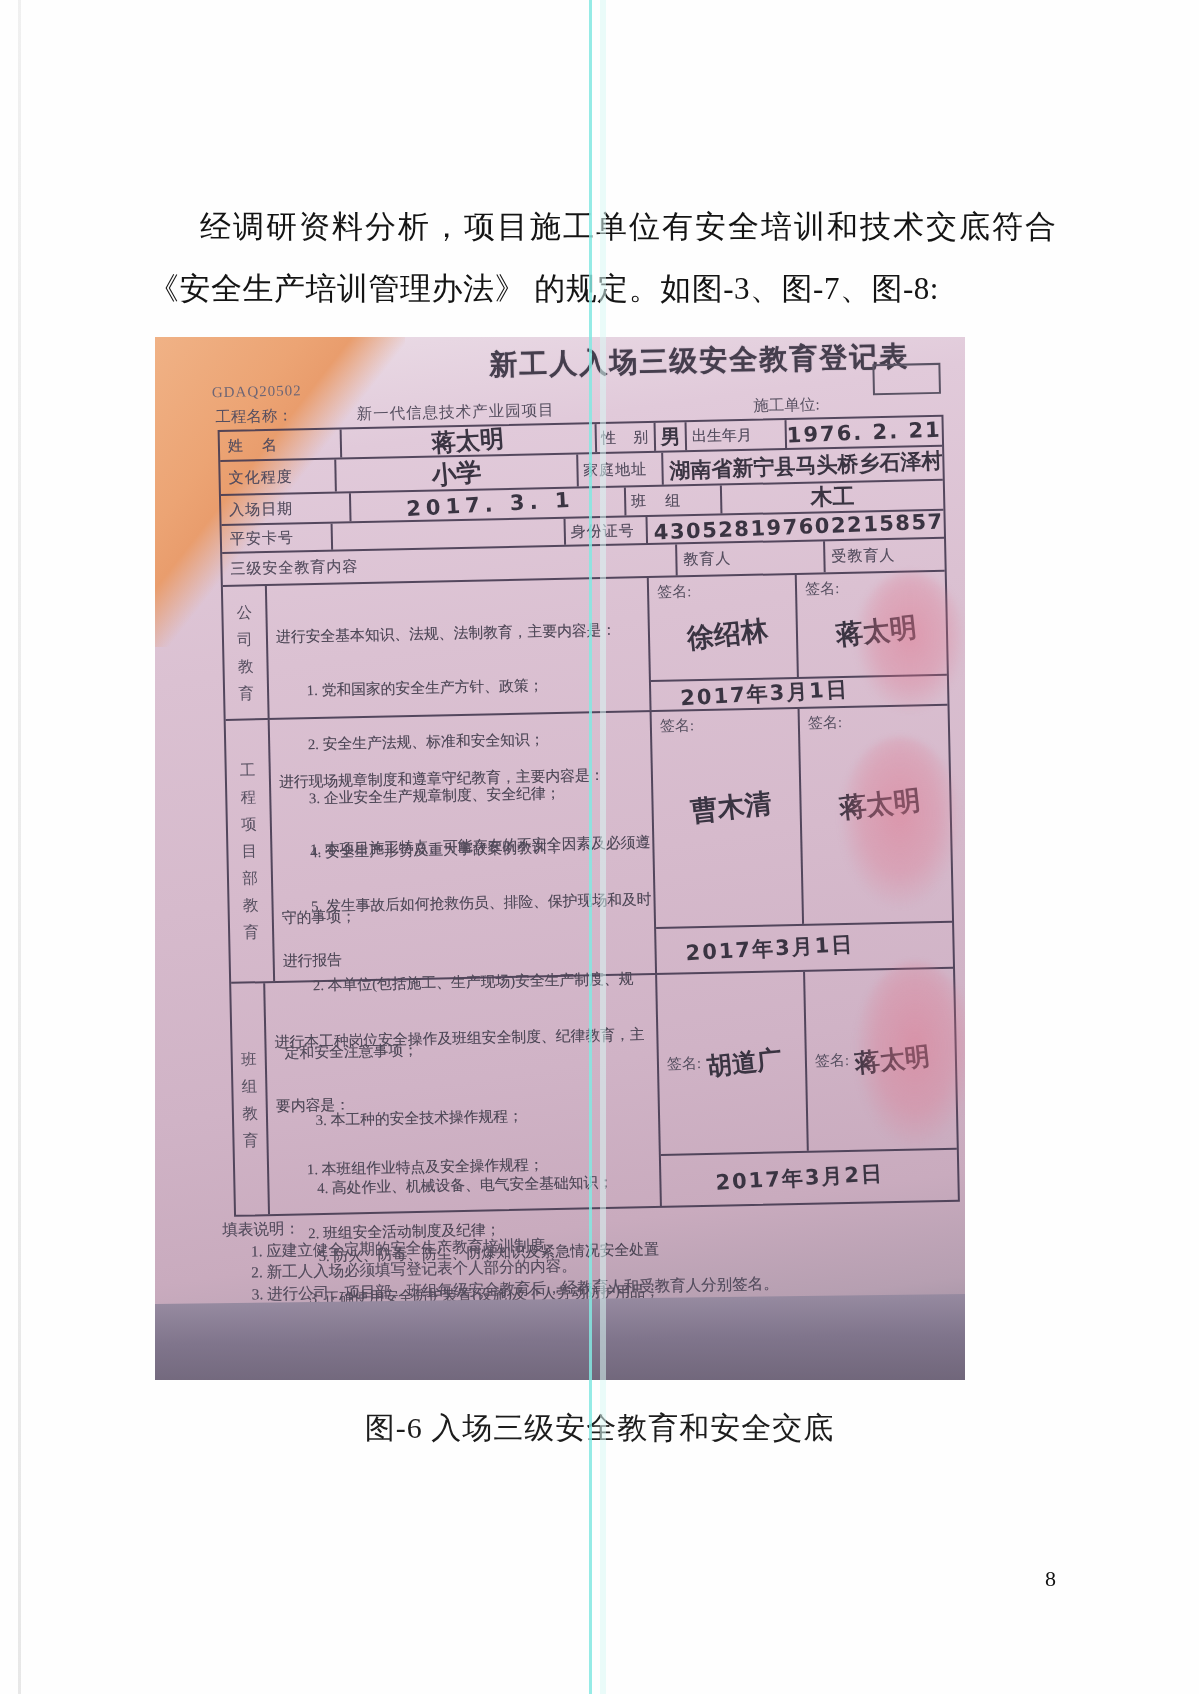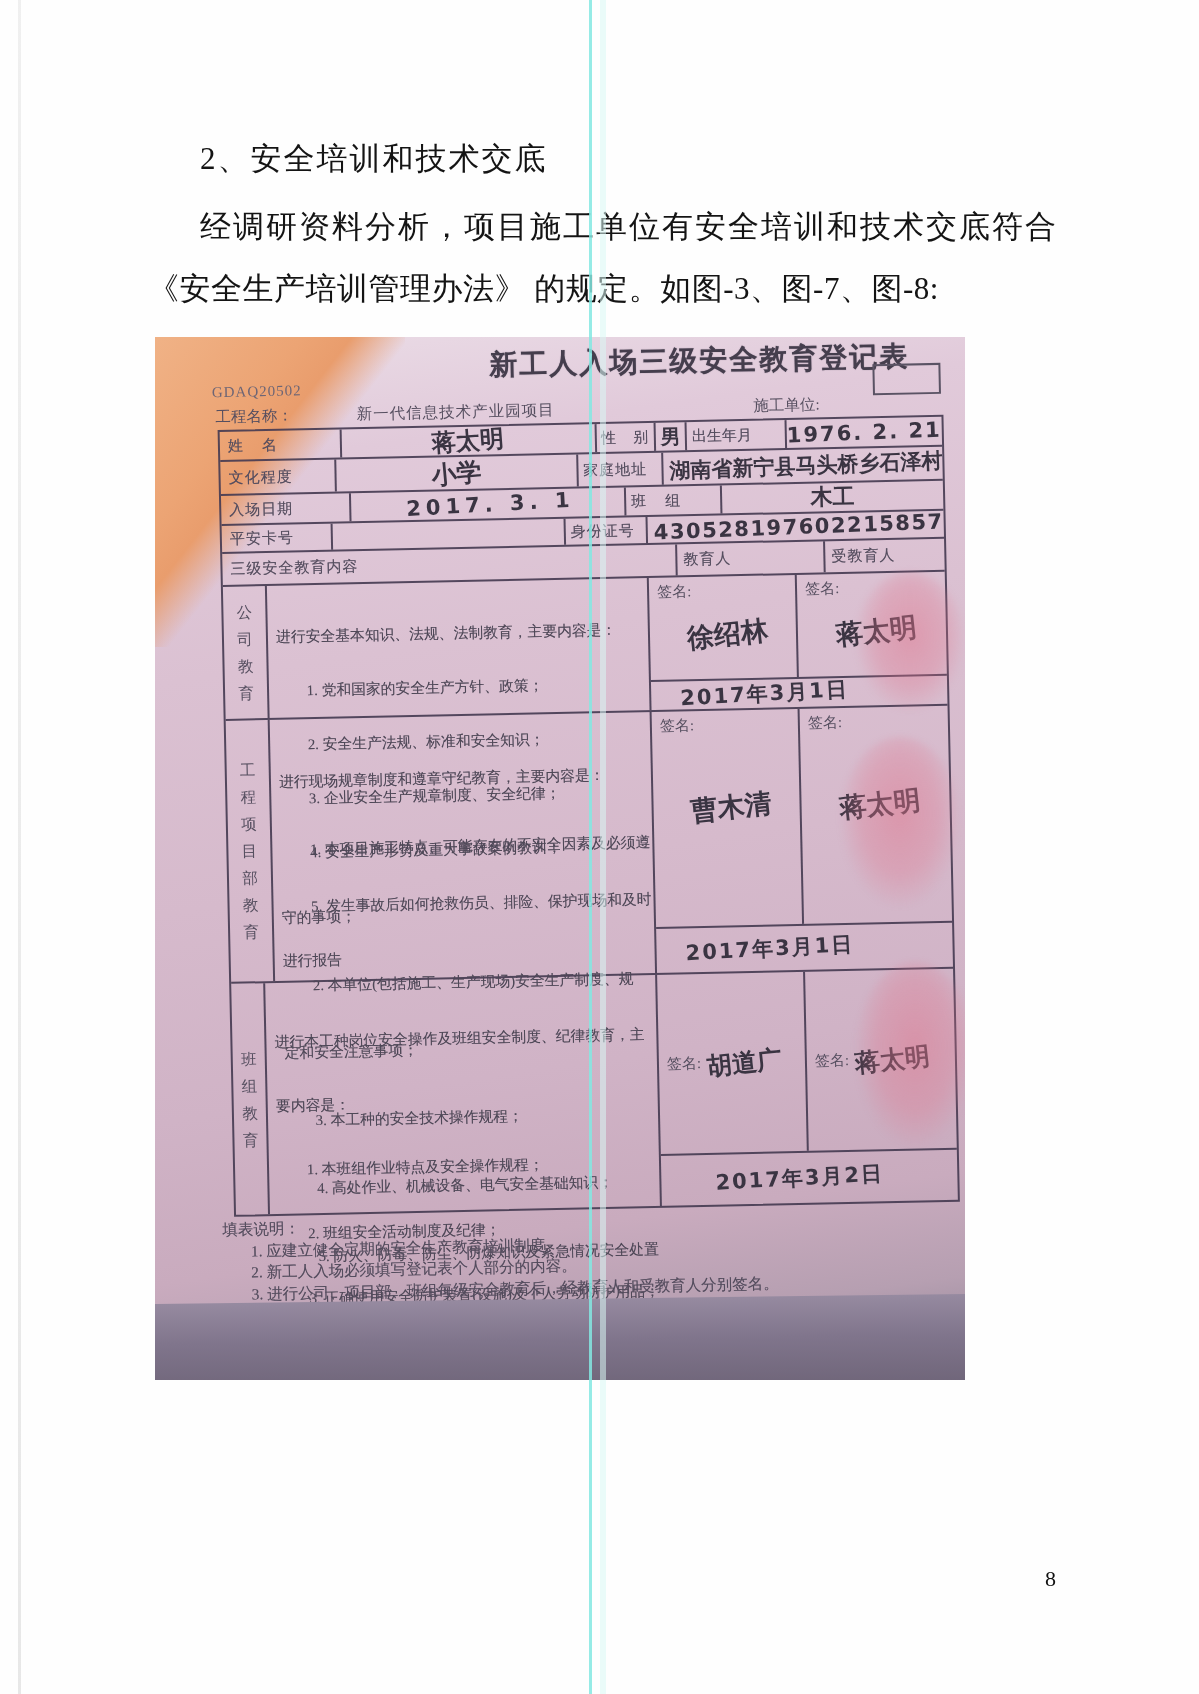--- a/index.html
+++ b/index.html
@@ -93,21 +93,20 @@
   .caption{position:absolute;left:0;top:1408px;width:1199px;text-align:center;
            font-size:30px;letter-spacing:1px;color:#1c1c1c;}
   .pagenum{position:absolute;left:1045px;top:1566px;font-size:22px;color:#111;}
 </style>
 </head>
 <body>
 
 <div class="page">
   <div class="edge-left"></div>
 
-  <div class="heading">2、安全培训和技术交底</div>
   <div class="para p1">经调研资料分析，项目施工单位有安全培训和技术交底符合</div>
   <div class="para p2">《安全生产培训管理办法》 的规定。如图-3、图-7、图-8:</div>
 
   <div class="photo">
     <div class="corner"></div>
 
     <div class="paper">
       <div class="f-title">新工人入场三级安全教育登记表</div>
       <div class="f-box"></div>
       <div class="f-code">GDAQ20502</div>
@@ -282,14 +281,15 @@
 
     <div class="band"></div>
     <div class="fp fp1"></div>
     <div class="fp fp2"></div>
     <div class="fp fp3"></div>
   </div>
 
   <div class="cyan c1"></div>
   <div class="cyan c2"></div>
 
+  <div class="caption">图-6 入场三级安全教育和安全交底</div>
   <div class="pagenum">8</div>
 </div>
 
 </body></html>

